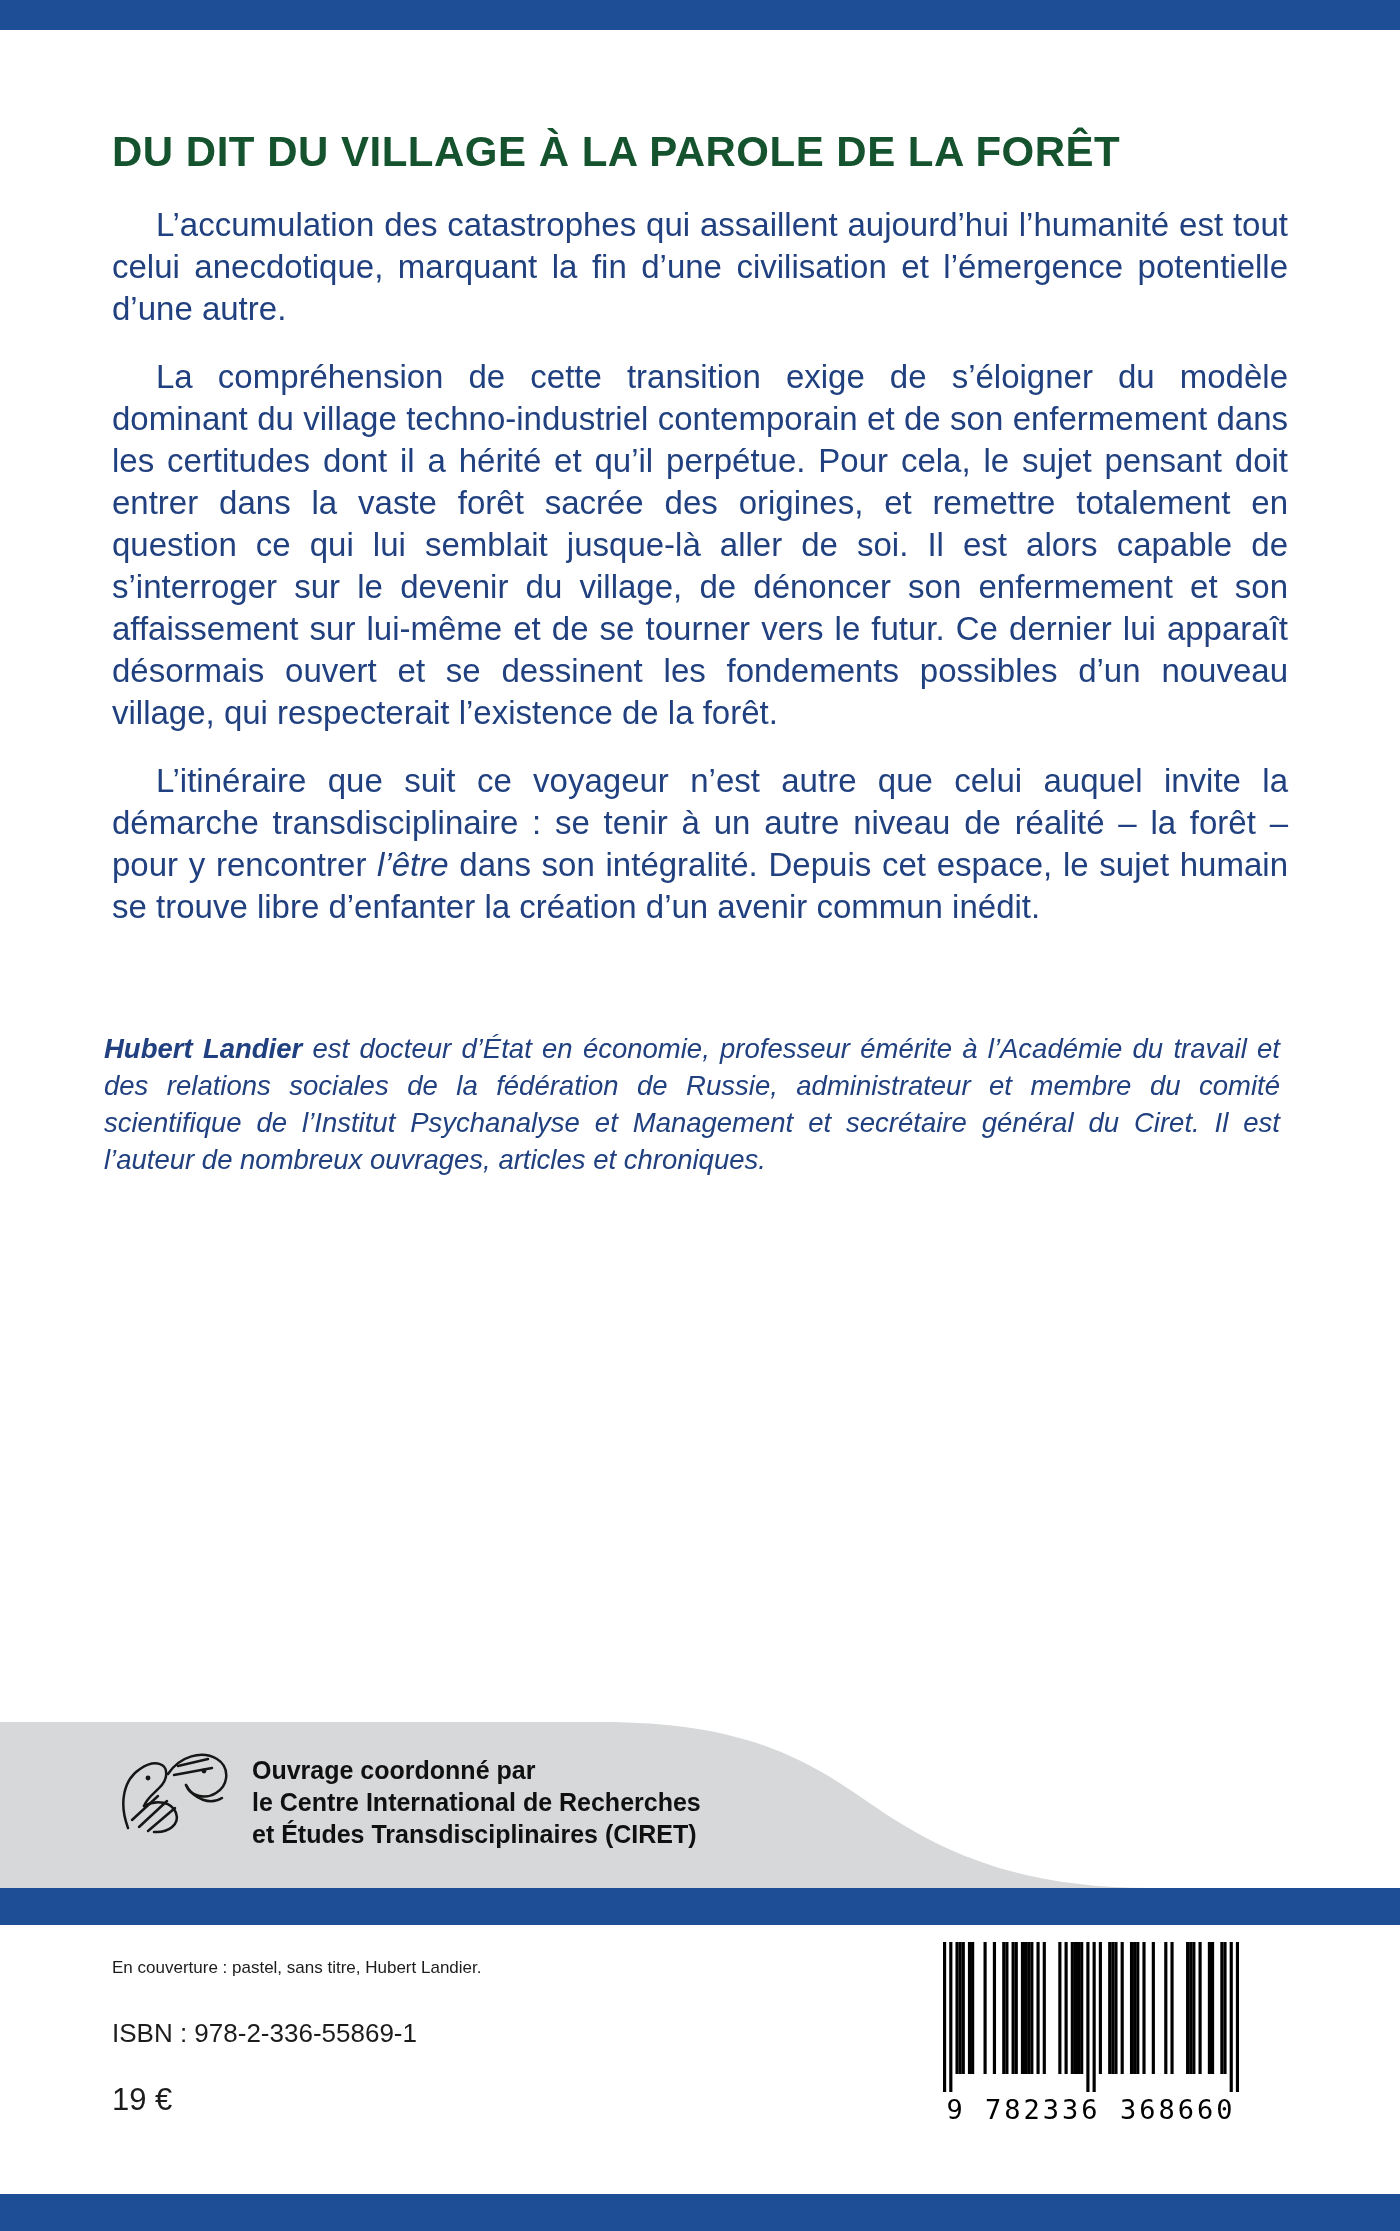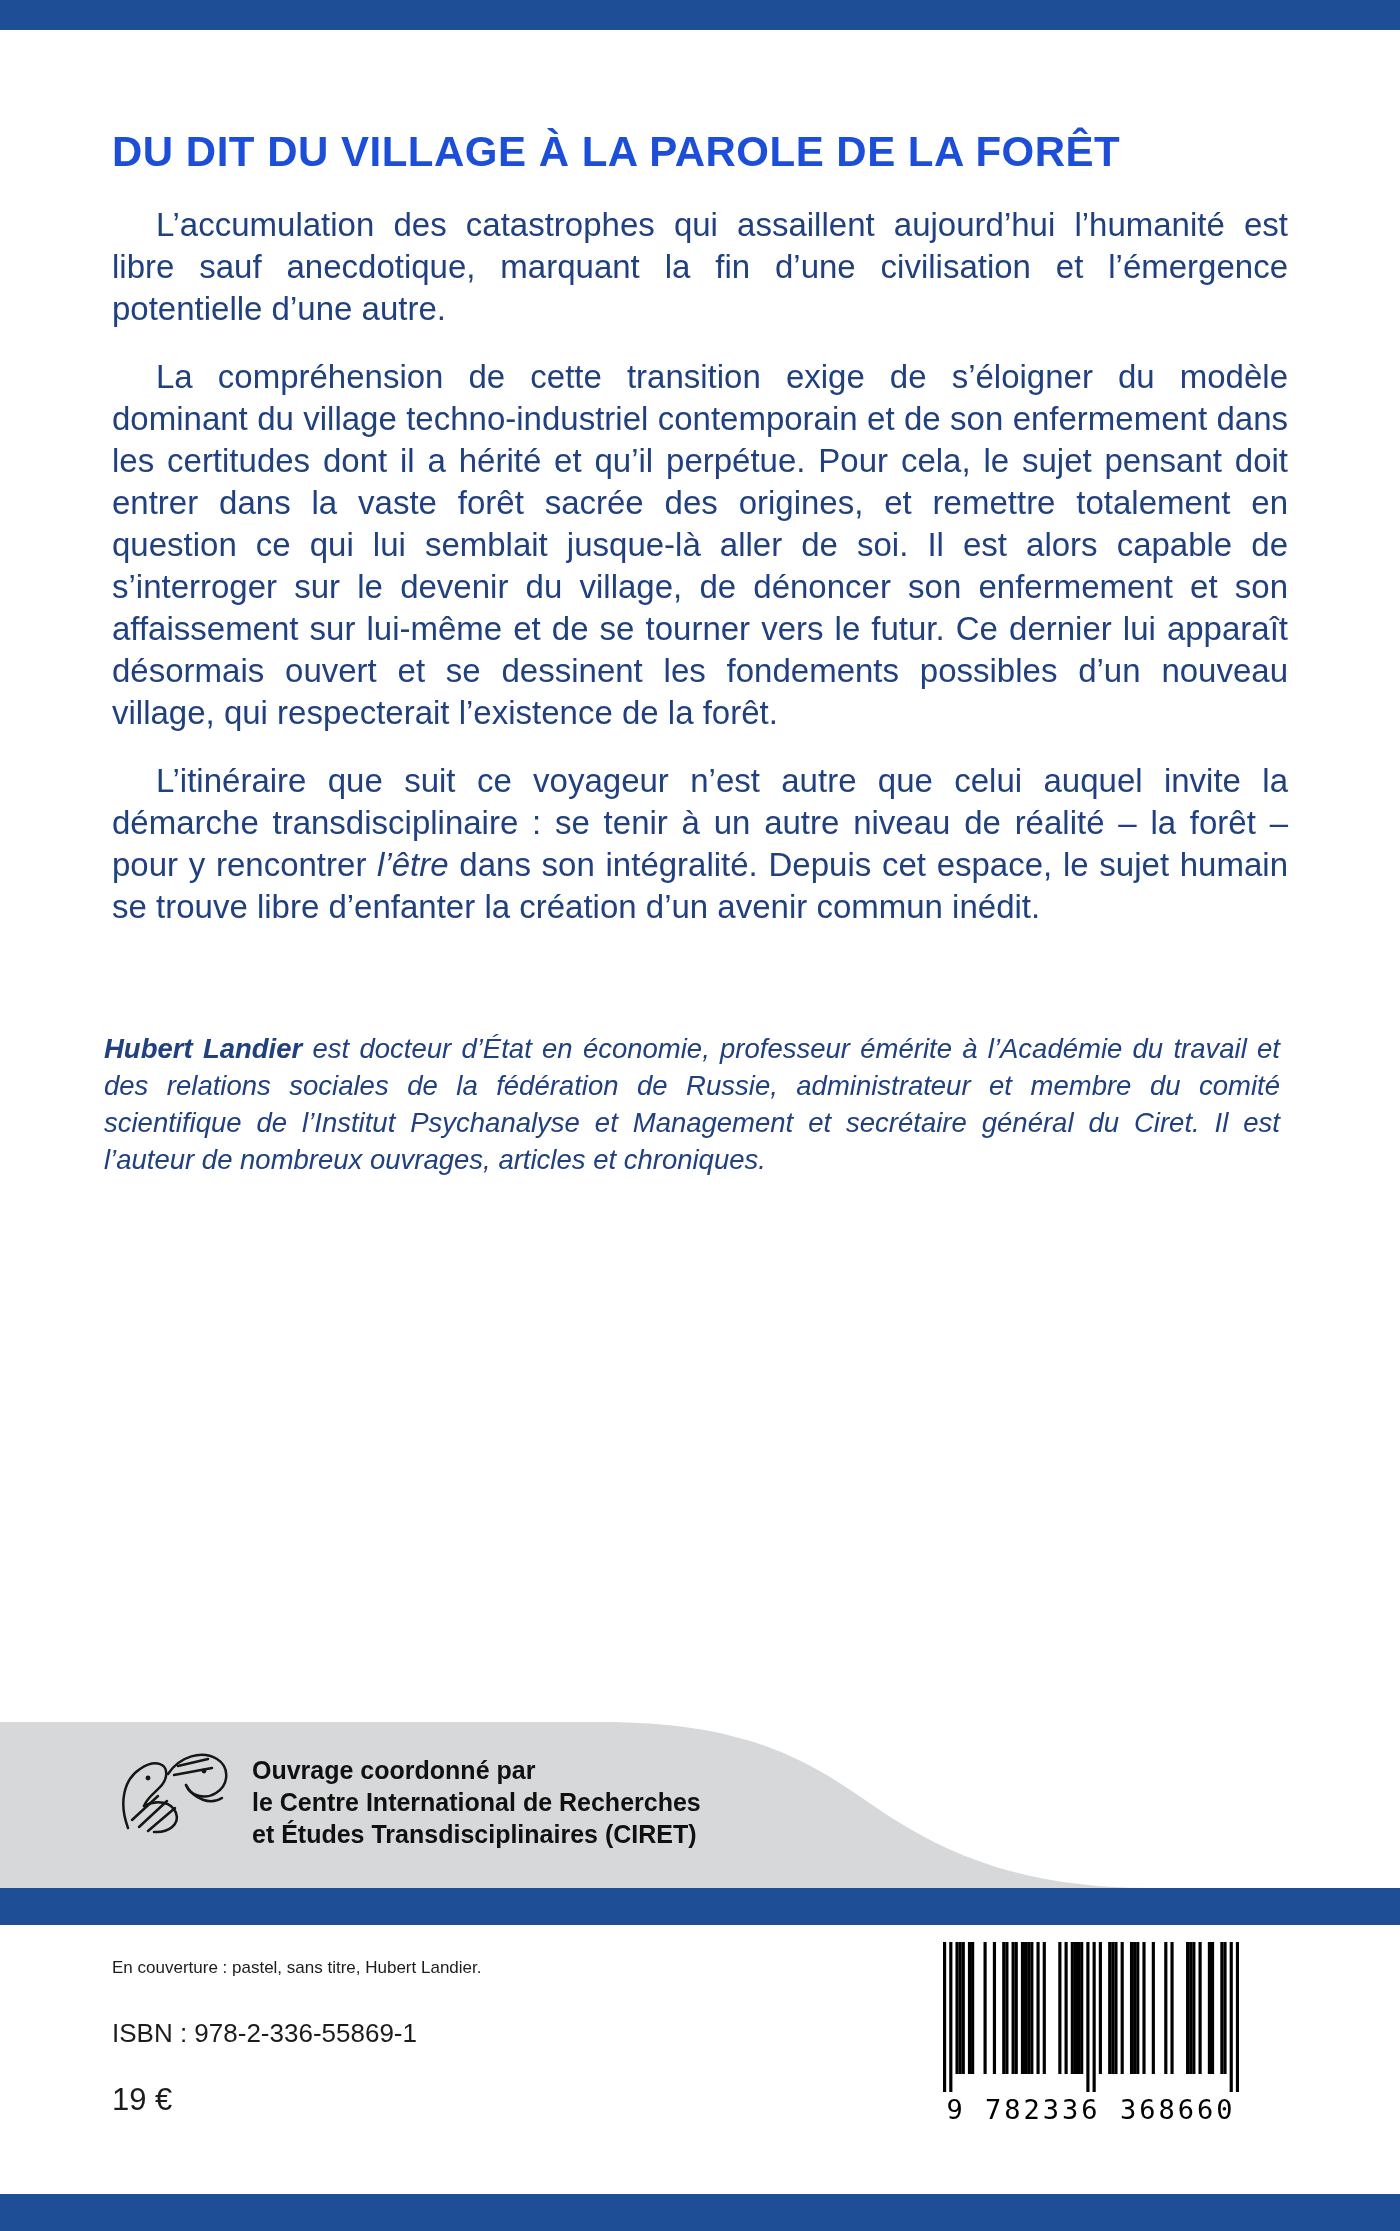--- a/index.html
+++ b/index.html
@@ -7,21 +7,21 @@
     position:relative;width:1400px;height:2231px;background:#ffffff;
     font-family:"Liberation Sans",sans-serif;overflow:hidden;margin:0 auto;
   }
   .bar{position:absolute;left:0;right:0;background:#1e4e96;}
   .bar.top{top:0;height:30px;}
   .bar.mid{top:1888px;height:37px;}
   .bar.bottom{top:2194px;height:37px;}
 
   .title{
     position:absolute;left:112px;top:128px;margin:0;
-    font-size:42px;font-weight:bold;color:#1d4ed8;letter-spacing:0.5px;
+    font-size:42px;font-weight:bold;color:#14532d;letter-spacing:0.5px;
     white-space:nowrap;
   }
 
   .synopsis{
     position:absolute;left:112px;width:1176px;top:204px;
     color:#20407f;font-size:33px;line-height:42px;text-align:justify;
   }
   .synopsis p{margin:0 0 26px 0;text-indent:44px;}
   .synopsis em{font-style:italic;}
 
@@ -60,21 +60,21 @@
 </head>
 <body>
 
 <div class="cover">
 
   <div class="bar top"></div>
 
   <h1 class="title">DU DIT DU VILLAGE À LA PAROLE DE LA FORÊT</h1>
 
   <div class="synopsis">
-    <p>L’accumulation des catastrophes qui assaillent aujourd’hui l’humanité est libre sauf anecdotique, marquant la fin d’une civilisation et l’émergence potentielle d’une autre.</p>
+    <p>L’accumulation des catastrophes qui assaillent aujourd’hui l’humanité est tout celui anecdotique, marquant la fin d’une civilisation et l’émergence potentielle d’une autre.</p>
     <p>La compréhension de cette transition exige de s’éloigner du modèle dominant du village techno-industriel contemporain et de son enfermement dans les certitudes dont il a hérité et qu’il perpétue. Pour cela, le sujet pensant doit entrer dans la vaste forêt sacrée des origines, et remettre totalement en question ce qui lui semblait jusque-là aller de soi. Il est alors capable de s’interroger sur le devenir du village, de dénoncer son enfermement et son affaissement sur lui-même et de se tourner vers le futur. Ce dernier lui apparaît désormais ouvert et se dessinent les fondements possibles d’un nouveau village, qui respecterait l’existence de la forêt.</p>
     <p><span>L’itinéraire que suit ce voyageur n’est autre que celui auquel invite la démarche transdisciplinaire : se tenir à un autre niveau de réalité – la forêt – pour y rencontrer </span><em>l’être</em><span> dans son intégralité. Depuis cet espace, le sujet humain se trouve libre d’enfanter la création d’un avenir commun inédit.</span></p>
   </div>
 
   <p class="bio"><strong>Hubert Landier</strong><span> est docteur d’État en économie, professeur émérite à l’Académie du travail et des relations sociales de la fédération de Russie, administrateur et membre du comité scientifique de l’Institut Psychanalyse et Management et secrétaire général du Ciret. Il est l’auteur de nombreux ouvrages, articles et chroniques.</span></p>
 
   <svg class="band-swoosh" viewBox="0 0 1400 176" preserveAspectRatio="none" aria-hidden="true">
     <path d="M0,10 L600,10 C740,10 802,44 868,90 C934,136 1012,176 1150,176 L0,176 Z" fill="#d7d8d9"></path>
   </svg>
 

